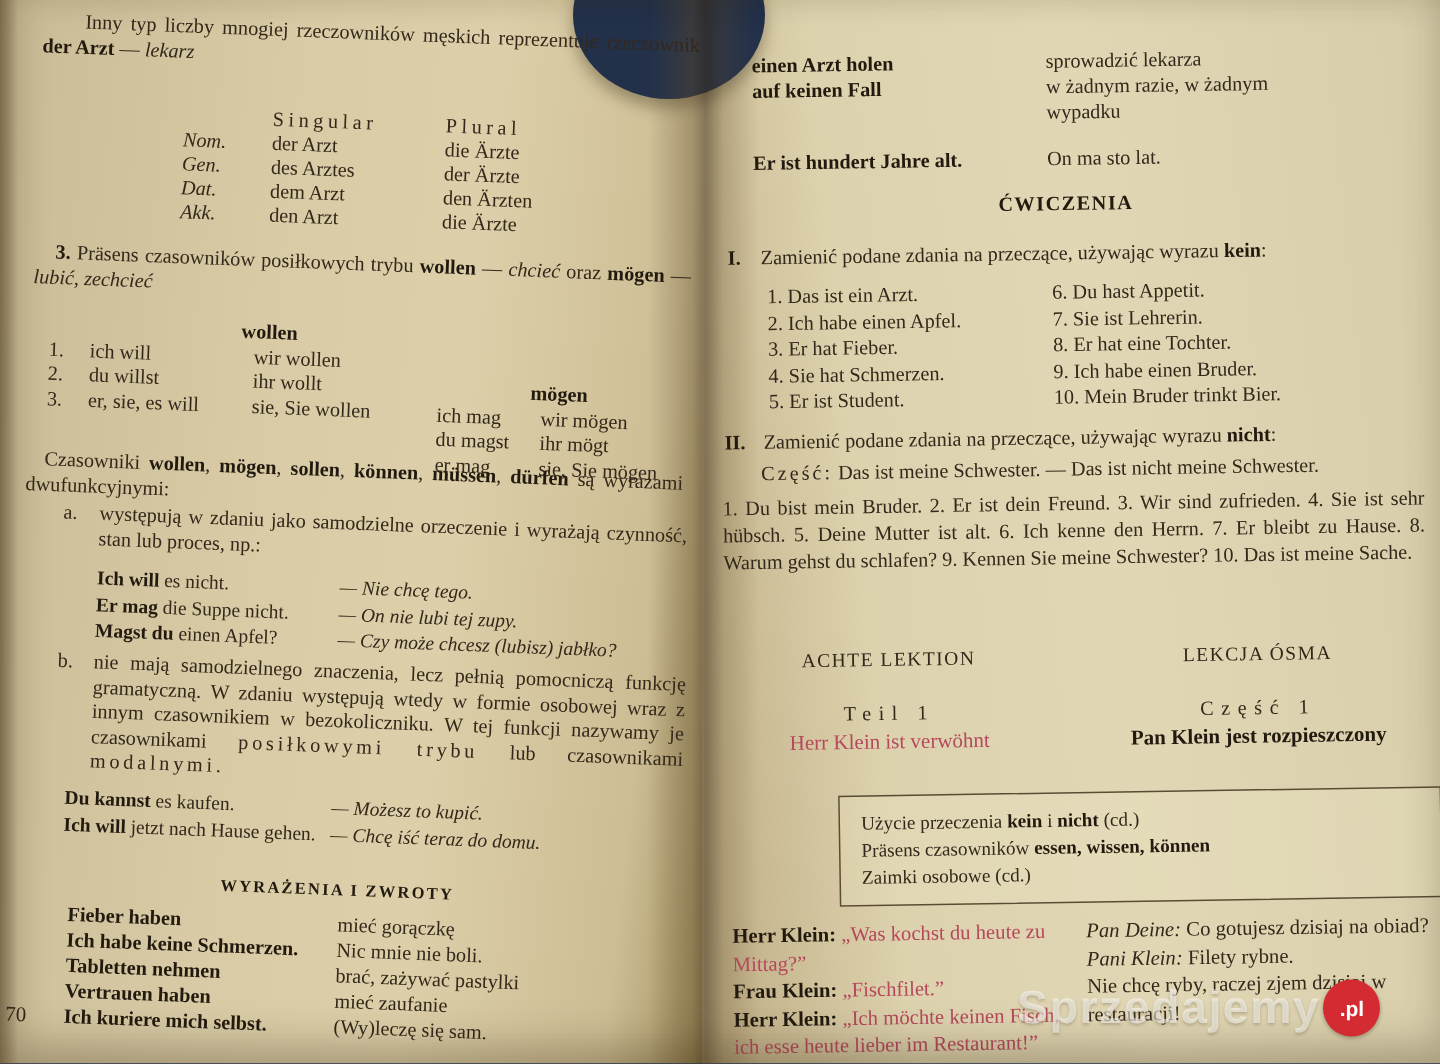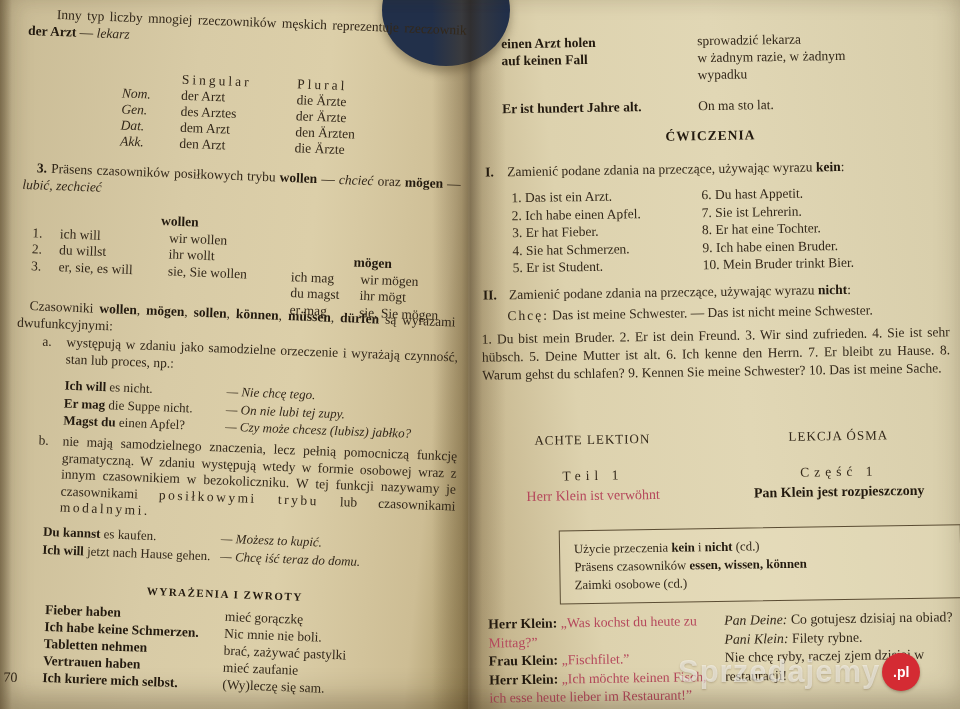--- a/index.html
+++ b/index.html
@@ -267,21 +267,21 @@
       <div>7. Sie ist Lehrerin.</div>
       <div>8. Er hat eine Tochter.</div>
       <div>9. Ich habe einen Bruder.</div>
       <div>10. Mein Bruder trinkt Bier.</div>
     </div>
 
     <span class="abs marker" style="left:16px;top:284px">II.</span>
     <div class="abs" style="left:42px;top:284px;width:436px"><span>Zamienić podane zdania na przeczące, używając wyrazu </span><span class="b">nicht</span><span>:</span></div>
 
     <div class="abs" style="left:40px;top:305px;width:445px">
-      <span style="letter-spacing:2px">Chcę:</span>
+      <span style="letter-spacing:2px">Część:</span>
       <span>Das ist meine Schwester. — Das ist nicht meine Schwester.</span>
     </div>
 
     <div class="abs just" style="left:14px;top:327px;width:468px;line-height:18px">1. Du bist mein Bruder. 2. Er ist dein Freund. 3. Wir sind zufrieden. 4. Sie ist sehr hübsch. 5. Deine Mutter ist alt. 6. Ich kenne den Herrn. 7. Er bleibt zu Hause. 8. Warum gehst du schlafen? 9. Kennen Sie meine Schwester? 10. Das ist meine Sache.</div>
 
     <div class="abs" style="left:0;top:430px;width:492px;display:flex">
       <div class="cen ls1" style="width:50%;font-size:13px">ACHTE LEKTION</div>
       <div class="cen ls1" style="width:50%;font-size:13px">LEKCJA ÓSMA</div>
     </div>
 

